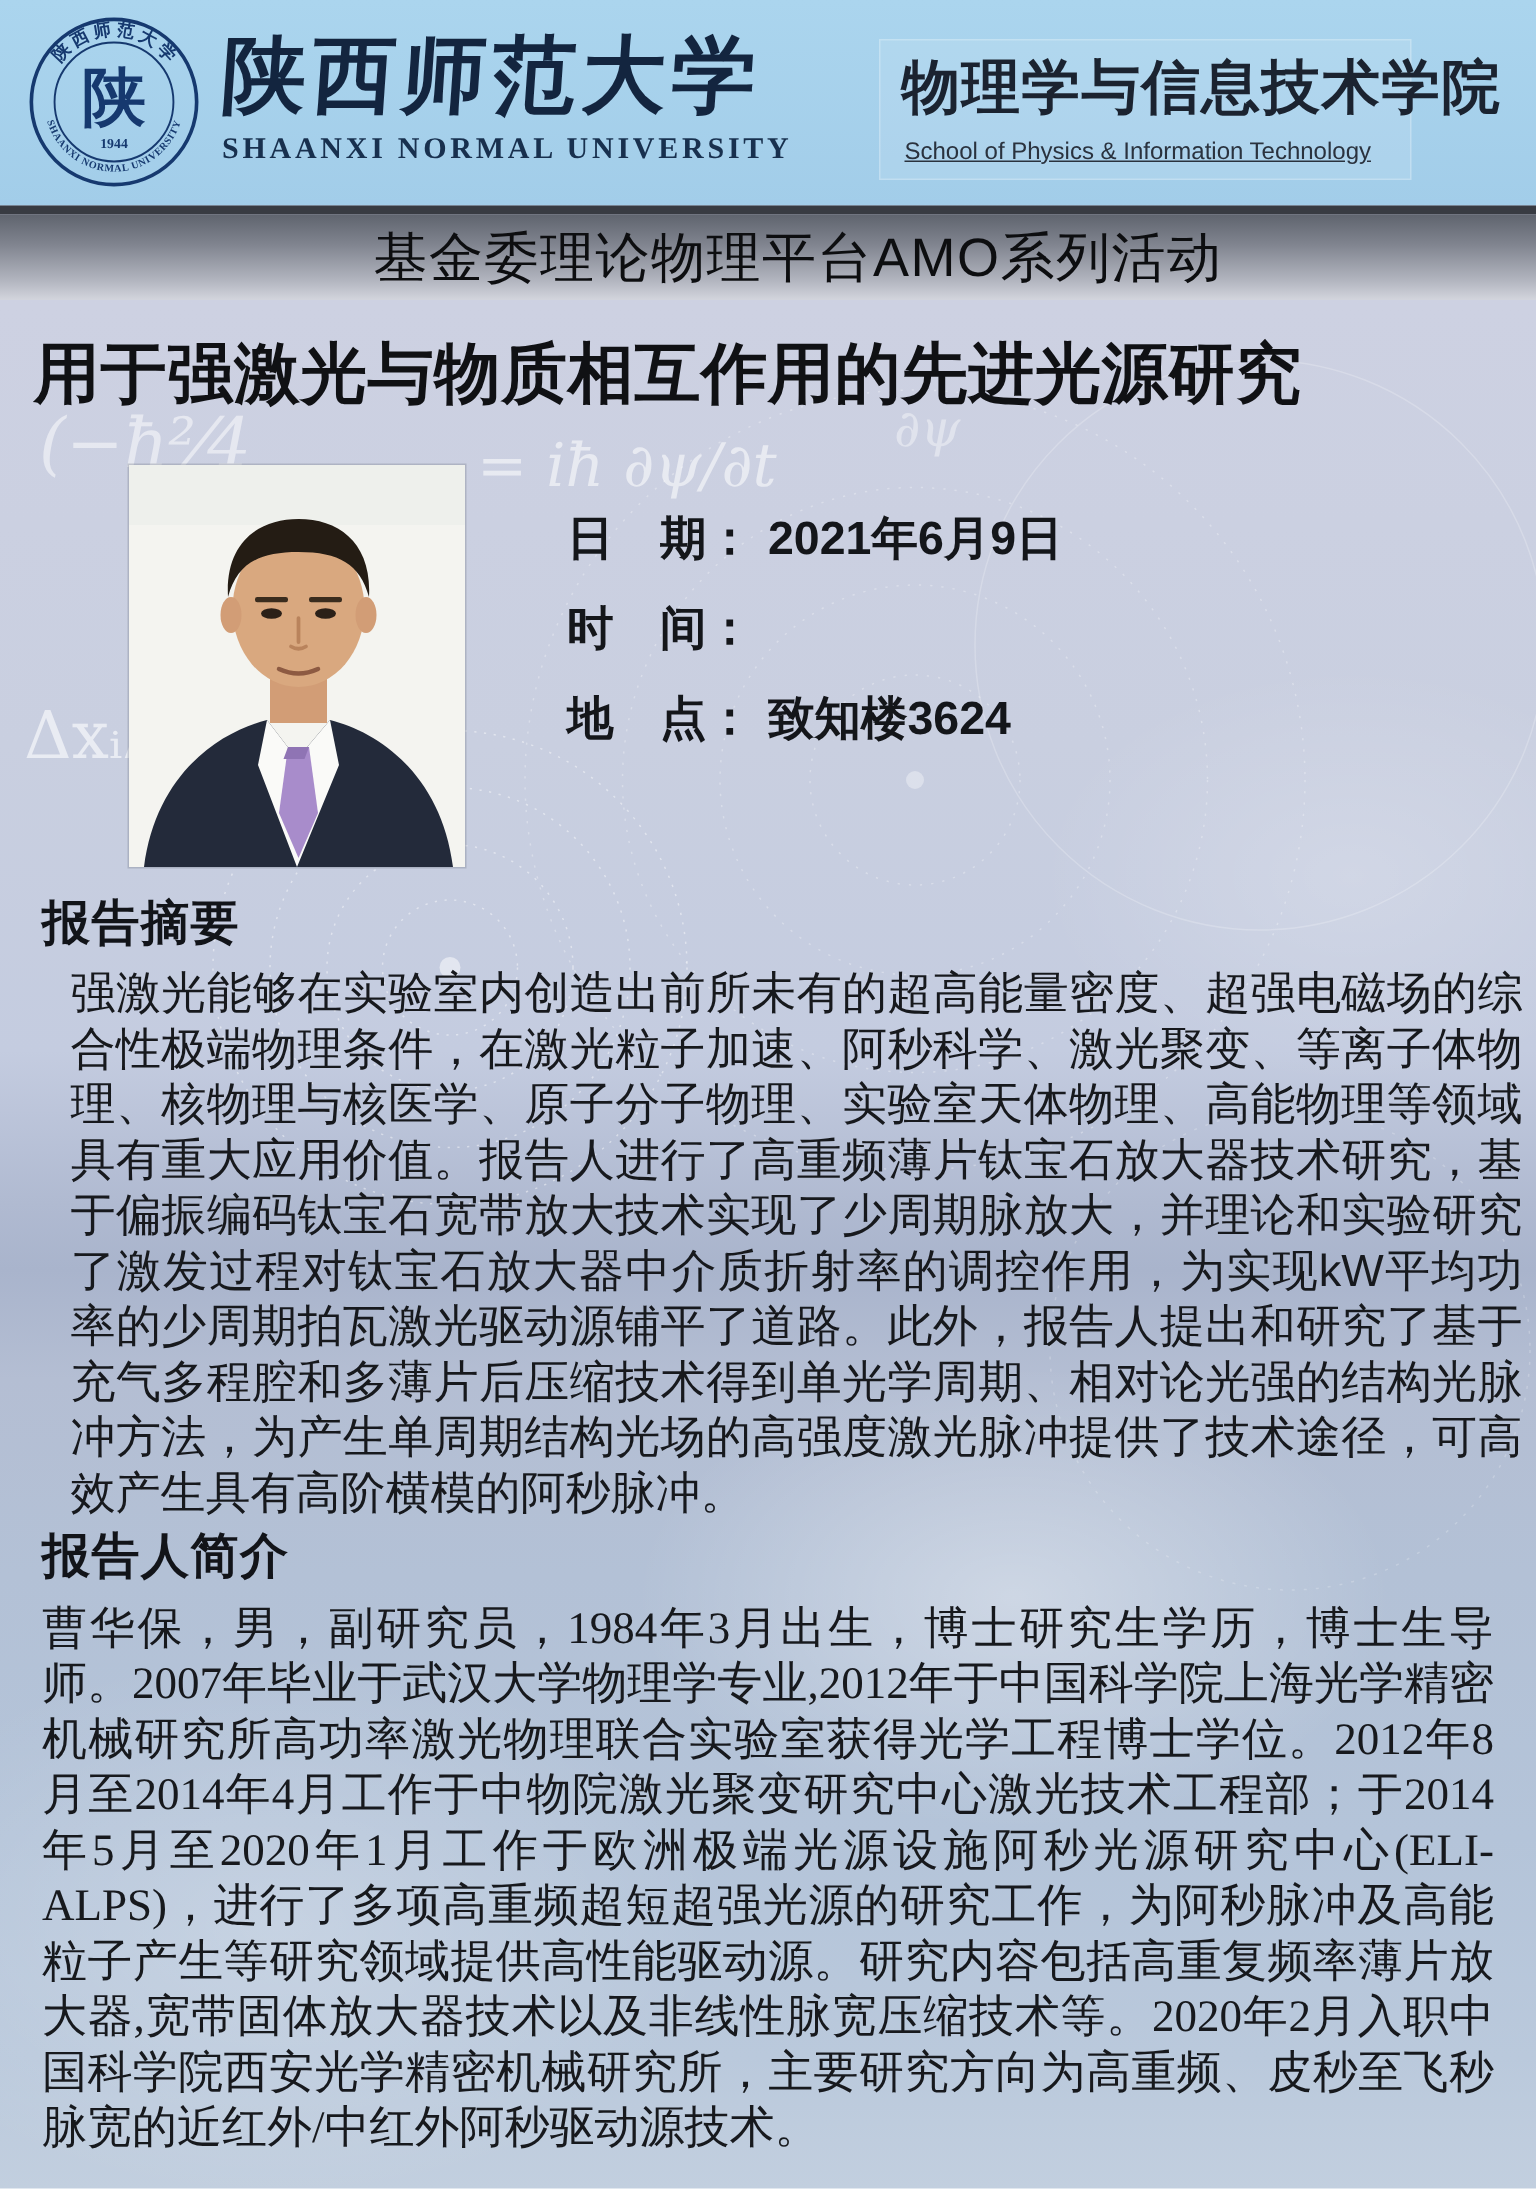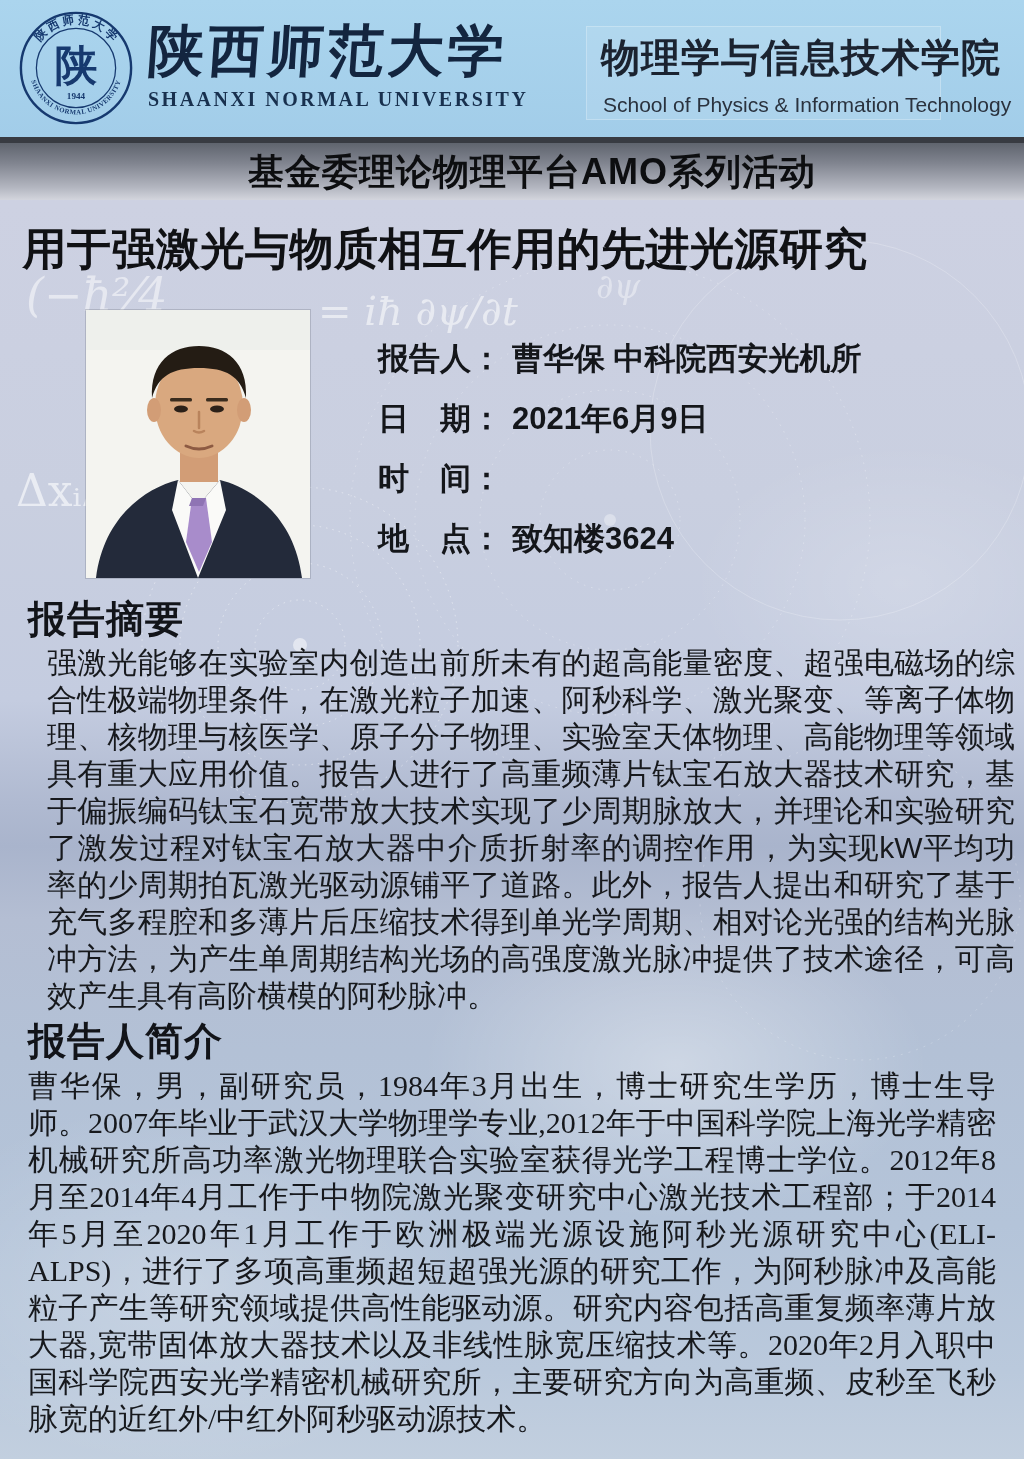--- a/index.html
+++ b/index.html
@@ -17,46 +17,46 @@
   }
 
   
   .header{position:absolute;left:0;top:0;width:1024px;height:137px;background:linear-gradient(180deg,#aBd5ee,#a2cde9);}
   .logo{position:absolute;left:18px;top:10px;width:116px;height:116px;}
   .univ{position:absolute;left:148px;top:14px;width:340px;text-align:center;color:#13253f;}
   .univ-zh{font-family:"DejaVu Serif","Liberation Serif",serif;font-weight:bold;font-size:56px;line-height:72px;letter-spacing:4px;transform:skewX(-4deg);white-space:nowrap;}
   .univ-en{font-family:"Liberation Serif",serif;font-weight:bold;font-size:20px;letter-spacing:2.5px;color:#18304e;white-space:nowrap;margin-top:2px;}
   .school{position:absolute;left:586px;top:26px;width:355px;height:94px;background:rgba(255,255,255,0.10);border:1px solid rgba(255,255,255,0.25);padding-top:4px;box-sizing:border-box;text-align:left;}
   .school-zh{font-size:39px;font-weight:bold;color:#1b2330;letter-spacing:1px;padding-left:14px;white-space:nowrap;}
-  .school-en{font-size:21px;color:#2a323e;padding-left:16px;margin-top:8px;white-space:nowrap;}
+  .school-en{font-size:16px;color:#2a323e;padding-left:16px;margin-top:8px;white-space:nowrap;text-decoration:underline;}
 
   
   .divider{position:absolute;left:0;top:137px;width:1024px;height:6px;background:#383b42;}
   .banner{
     position:absolute;left:0;top:143px;width:1024px;height:57px;
     background:linear-gradient(180deg,#5f646e 0%,#80848f 35%,#b3b6c0 78%,#d3d5dd 100%);
     text-align:center;line-height:57px;
   }
-  .banner span{font-size:36px;font-weight:bold;color:#0d0e10;letter-spacing:1px;margin-left:40px;}
+  .banner span{font-size:36px;font-weight:normal;color:#0d0e10;letter-spacing:1px;margin-left:40px;}
 
   
   .main-title{
     position:absolute;left:0;top:220px;width:868px;margin:0;text-align:right;
     font-size:44px;font-weight:bold;color:#101114;letter-spacing:0.5px;white-space:nowrap;
   }
 
   
   .photo{position:absolute;left:86px;top:310px;width:224px;height:268px;box-shadow:0 0 0 1px rgba(120,125,140,0.35);}
   .info{position:absolute;left:378px;top:329px;width:600px;}
   .info-row{height:60px;display:flex;align-items:center;font-size:31px;font-weight:bold;color:#14161a;white-space:nowrap;}
   .info-row .lbl{display:inline-block;}
   .info-row .val{display:inline-block;margin-left:10px;}
 
   
-  .sec-head{position:absolute;left:28px;margin:0;font-size:38px;font-weight:bold;color:#121419;letter-spacing:1px;}
+  .sec-head{position:absolute;left:28px;margin:0;font-size:32px;font-weight:bold;color:#121419;letter-spacing:1px;}
   .sec-head.abstract{top:594px;}
   .sec-head.bio{top:1016px;}
   .para{
     position:absolute;left:28px;width:968px;margin:0;
     color:#17191d;text-align:justify;text-align-last:left;
   }
   .para.abstract{top:644px;font-size:30px;line-height:37px;font-family:"Liberation Sans",sans-serif;margin-left:19px;}
   .para.bio{top:1067px;font-size:30px;line-height:37px;font-family:"Liberation Serif","DejaVu Serif",serif;}
 
   
@@ -156,24 +156,20 @@
     <rect x="120" y="88" width="22" height="3.5" rx="1.5" fill="#3a2c1e"></rect>
     <ellipse cx="95" cy="99" rx="7" ry="3.5" fill="#2b2018"></ellipse>
     <ellipse cx="131" cy="99" rx="7" ry="3.5" fill="#2b2018"></ellipse>
 
     <path d="M 113,102 L 113,118 M 108,121 Q 113,124 118,121" stroke="#b9835c" stroke-width="2.5" fill="none" stroke-linecap="round"></path>
     <path d="M 100,136 Q 113,142 126,136" stroke="#8d5a42" stroke-width="3" fill="none" stroke-linecap="round"></path>
   </svg>
 
   <div class="info">
     <div class="info-row">
-      <span class="lbl">报告人：</span>
-      <span class="val">曹华保 中科院西安光机所</span>
-    </div>
-    <div class="info-row">
       <span class="lbl">日　期：</span>
       <span class="val">2021年6月9日</span>
     </div>
     <div class="info-row">
       <span class="lbl">时　间：</span>
     </div>
     <div class="info-row">
       <span class="lbl">地　点：</span>
       <span class="val">致知楼3624</span>
     </div>

